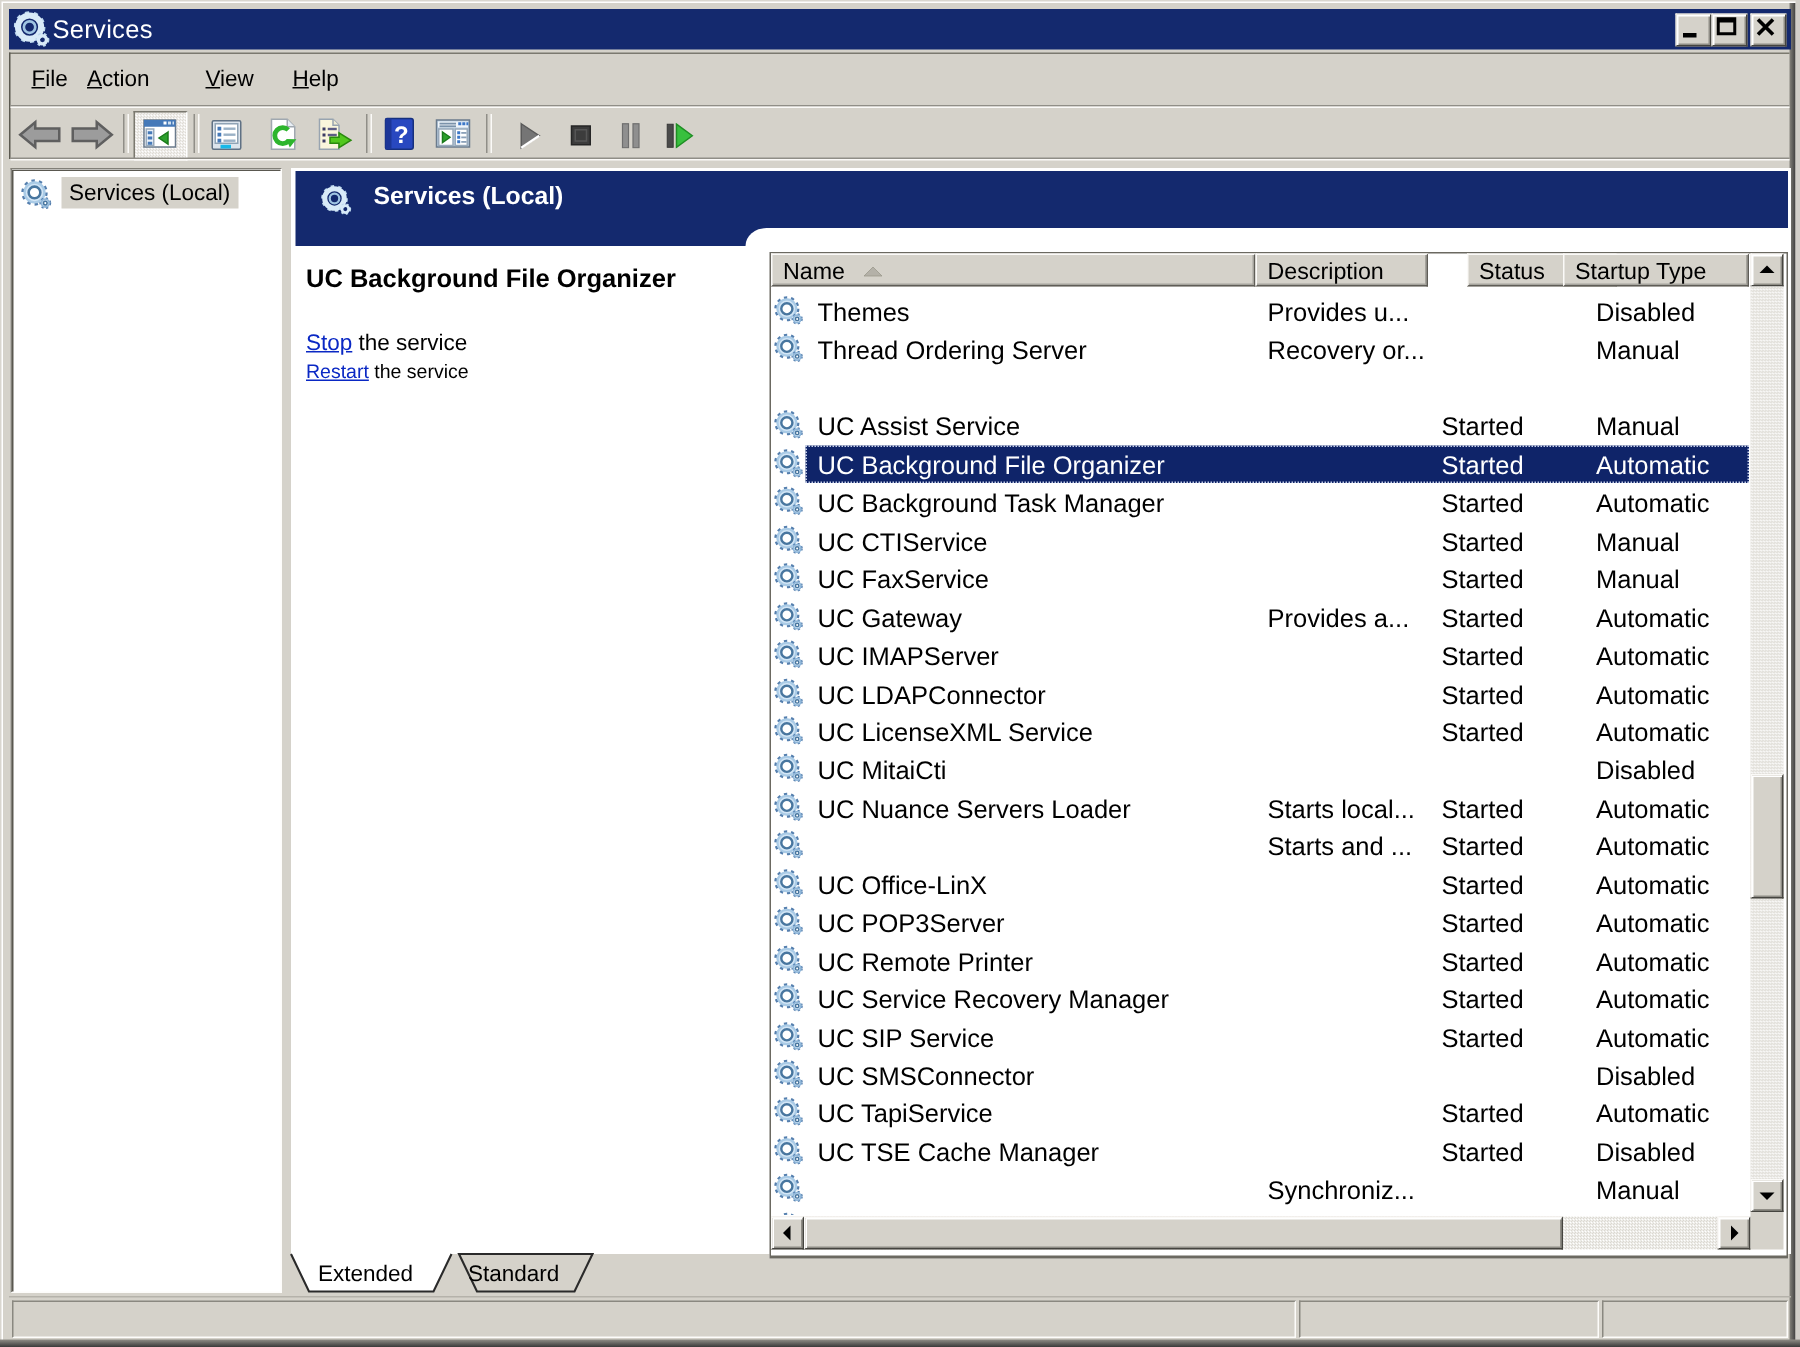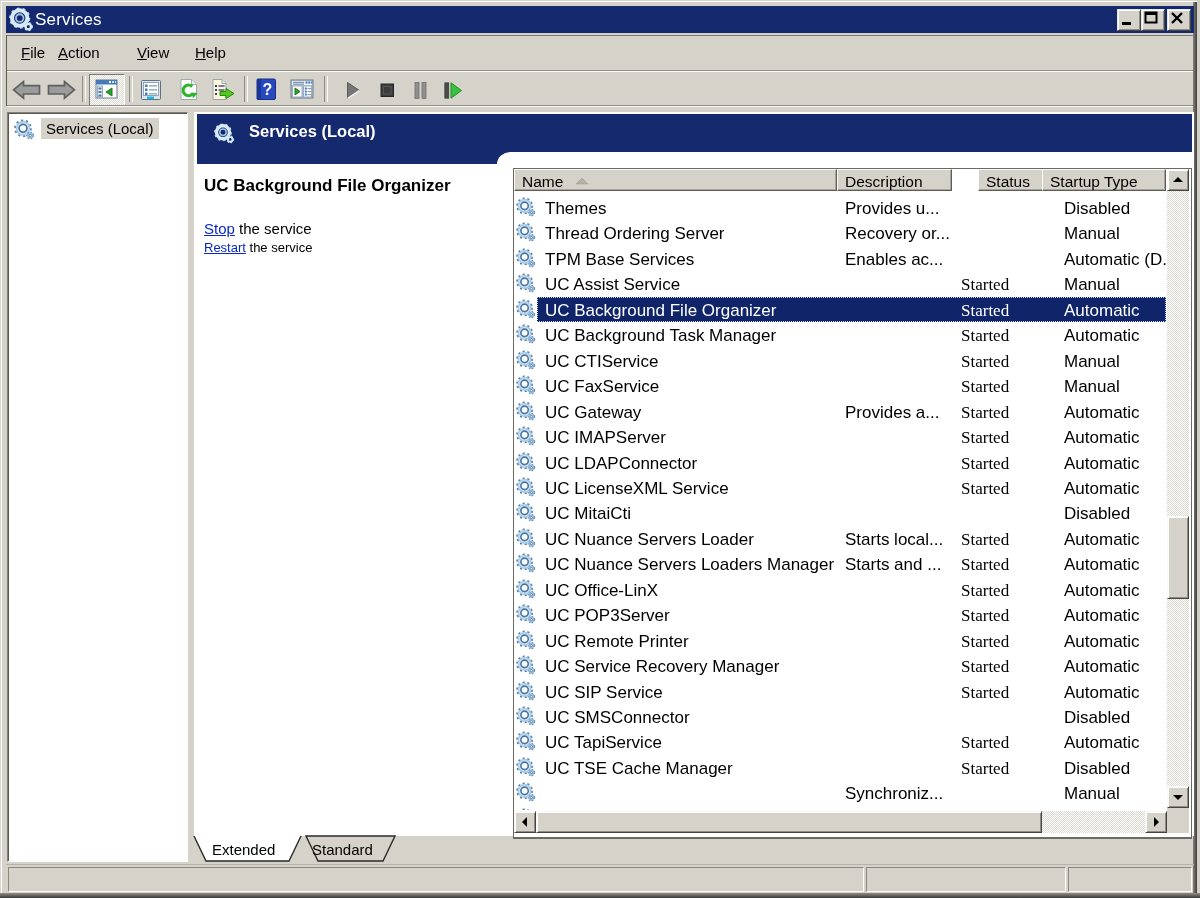--- a/index.html
+++ b/index.html
@@ -28,21 +28,21 @@
 
 #desctitle{left:10px;top:64px;font-weight:bold;font-size:17px;color:#000;}
 .lnk{color:#0a28c4;text-decoration:underline;}
 
 #listview{left:319px;top:56px;width:677px;height:668px;border:1px solid #6b6961;border-bottom-width:2px;background:#fff;}
 .hcell{position:absolute;top:0px;height:22px;background:#d5d2ca;border:1px solid;border-color:#fbfaf8 #5f5d57 #5f5d57 #fbfaf8;box-shadow:inset -1px -1px 0 #a6a49d;box-sizing:border-box;font-size:15.5px;}
 .hcell span{position:absolute;top:3px;left:7px;}
 .row{position:absolute;left:0px;width:652px;height:25px;font-size:17px;white-space:nowrap;}
 .row .gi{position:absolute;left:2px;top:2px;width:20px;height:20px;}
 .row b{position:absolute;font-weight:normal;top:4px;}
-.nm{left:31px;} .ds{left:331px;} .st{left:447px;font-family:Liberation Serif, serif;} .su{left:538px;margin-left:12px;}
+.nm{left:31px;} .ds{left:331px;} .st{left:447px;} .su{left:538px;margin-left:12px;}
 .hl{position:absolute;left:23px;top:0px;width:629px;height:25px;background:#0f2469;box-sizing:border-box;border:1px dotted rgba(220,228,248,0.9);}
 
 .sbtn{position:absolute;background:#d5d2ca;border:1px solid;border-color:#fbfaf8 #45443f #45443f #fbfaf8;box-shadow:inset 1px 1px 0 #fff,inset -1px -1px 0 #8f8d86;box-sizing:border-box;}
 .track{position:absolute;background:conic-gradient(#fff 0 25%, #dbd8d1 0 50%, #fff 0 75%, #dbd8d1 0);background-size:2px 2px;}
 .thumb{position:absolute;background:#d5d2ca;border:1px solid;border-color:#fbfaf8 #45443f #45443f #fbfaf8;box-shadow:inset 1px 1px 0 #fff,inset -1px -1px 0 #8f8d86;box-sizing:border-box;}
 
 .spanel{position:absolute;top:867px;height:23px;border:1px solid;border-color:#8a8880 #fdfcfa #fdfcfa #8a8880;}
 #tabsvg{left:186px;top:834px;}
 .tabtxt{position:absolute;font-size:15px;color:#000;}
 </style>
@@ -242,28 +242,20 @@
           <b class="su">Disabled</b>
         </div>
   <div class="row" style="top:26px">
           <svg class="gi" viewBox="0 0 21 21">
             <use href="#gear"></use>
           </svg>
           <b class="nm">Thread Ordering Server</b>
           <b class="ds">Recovery or...</b>
           <b class="su">Manual</b>
         </div>
-  <div class="row" style="top:52px">
-          <svg class="gi" viewBox="0 0 21 21">
-            <use href="#gear"></use>
-          </svg>
-          <b class="nm">TPM Base Services</b>
-          <b class="ds">Enables ac...</b>
-          <b class="su">Automatic (D...</b>
-        </div>
   <div class="row" style="top:77px">
           <svg class="gi" viewBox="0 0 21 21">
             <use href="#gear"></use>
           </svg>
           <b class="nm">UC Assist Service</b>
           <b class="st">Started</b>
           <b class="su">Manual</b>
         </div>
   <div class="row" style="top:103px">
           <div class="hl"></div>
@@ -344,21 +336,20 @@
           </svg>
           <b class="nm">UC Nuance Servers Loader</b>
           <b class="ds">Starts local...</b>
           <b class="st">Started</b>
           <b class="su">Automatic</b>
         </div>
   <div class="row" style="top:357px">
           <svg class="gi" viewBox="0 0 21 21">
             <use href="#gear"></use>
           </svg>
-          <b class="nm">UC Nuance Servers Loaders Manager</b>
           <b class="ds">Starts and ...</b>
           <b class="st">Started</b>
           <b class="su">Automatic</b>
         </div>
   <div class="row" style="top:383px">
           <svg class="gi" viewBox="0 0 21 21">
             <use href="#gear"></use>
           </svg>
           <b class="nm">UC Office-LinX</b>
           <b class="st">Started</b>

